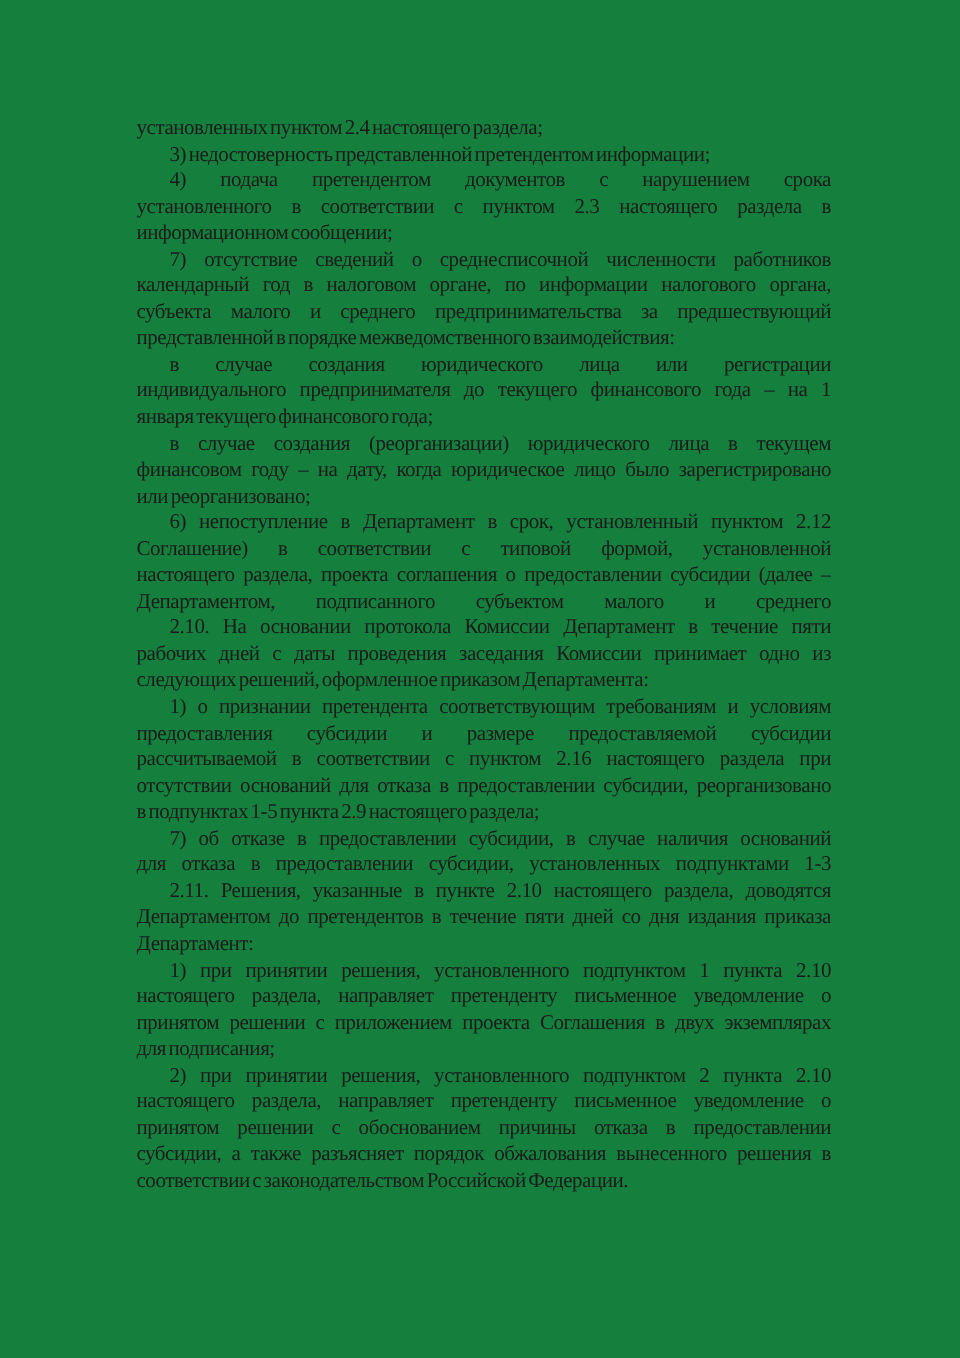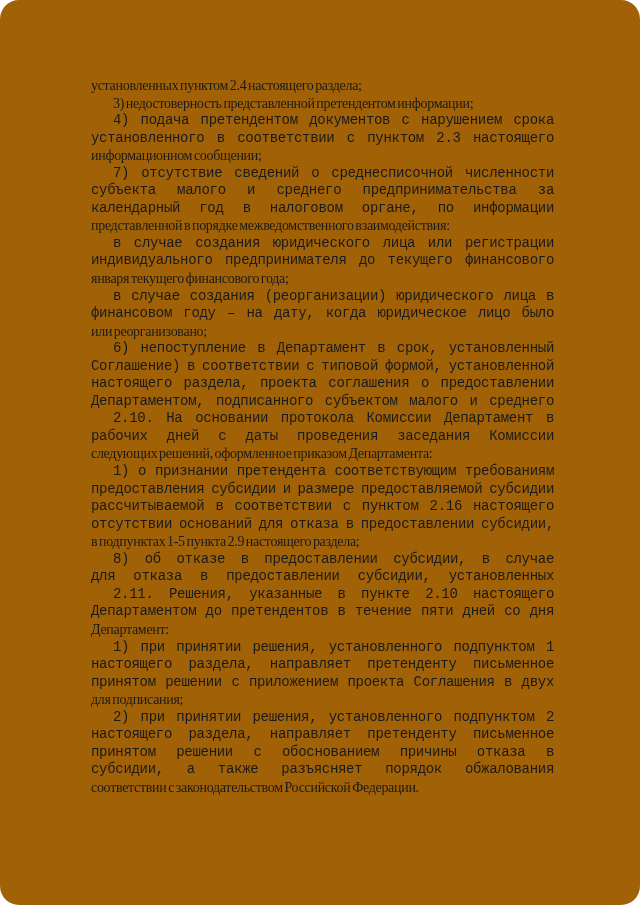--- a/index.html
+++ b/index.html
@@ -4,23 +4,22 @@
 <style>
   html, body {
     margin: 0;
     padding: 0;
     background: #ffffff;
   }
   .page {
     position: relative;
     width: 640px;
     height: 905px;
-    background: #a16207;
+    background: #15803d;
     overflow: hidden;
-    border-radius: 19px;
   }
   .textblock {
     position: absolute;
     left: 91px;
     top: 77px;
     width: 463px;
     font-family: "Liberation Serif", "DejaVu Serif", serif;
     font-size: 14px;
     line-height: 17.55px;
     letter-spacing: -0.3px;
@@ -30,61 +29,60 @@
   .ln {
     height: 17.55px;
     overflow: hidden;
     text-align: left;
     white-space: normal;
   }
   
   .j {
     text-align: justify;
     text-align-last: justify;
-    font-family: Liberation Mono, monospace;
     -moz-text-align-last: justify;
   }
   
   .ind {
     text-indent: 22px;
   }
 </style>
 </head>
 <body>
 
 <div class="page">
   <div class="textblock">
     <div class="ln">установленных пунктом 2.4 настоящего раздела;</div>
     <div class="ln ind">3) недостоверность представленной претендентом информации;</div>
     <div class="ln ind j">4) подача претендентом документов с нарушением срока</div>
     <div class="ln j">установленного в соответствии с пунктом 2.3 настоящего раздела в</div>
     <div class="ln">информационном сообщении;</div>
     <div class="ln ind j">7) отсутствие сведений о среднесписочной численности работников</div>
+    <div class="ln j">календарный год в налоговом органе, по информации налогового органа,</div>
     <div class="ln j">субъекта малого и среднего предпринимательства за предшествующий</div>
-    <div class="ln j">календарный год в налоговом органе, по информации налогового органа,</div>
     <div class="ln">представленной в порядке межведомственного взаимодействия:</div>
     <div class="ln ind j">в случае создания юридического лица или регистрации</div>
     <div class="ln j">индивидуального предпринимателя до текущего финансового года – на 1</div>
     <div class="ln">января текущего финансового года;</div>
     <div class="ln ind j">в случае создания (реорганизации) юридического лица в текущем</div>
     <div class="ln j">финансовом году – на дату, когда юридическое лицо было зарегистрировано</div>
     <div class="ln">или реорганизовано;</div>
     <div class="ln ind j">6) непоступление в Департамент в срок, установленный пунктом 2.12</div>
     <div class="ln j">Соглашение) в соответствии с типовой формой, установленной</div>
     <div class="ln j">настоящего раздела, проекта соглашения о предоставлении субсидии (далее –</div>
     <div class="ln j">Департаментом, подписанного субъектом малого и среднего</div>
     <div class="ln ind j">2.10. На основании протокола Комиссии Департамент в течение пяти</div>
     <div class="ln j">рабочих дней с даты проведения заседания Комиссии принимает одно из</div>
     <div class="ln">следующих решений, оформленное приказом Департамента:</div>
     <div class="ln ind j">1) о признании претендента соответствующим требованиям и условиям</div>
     <div class="ln j">предоставления субсидии и размере предоставляемой субсидии</div>
     <div class="ln j">рассчитываемой в соответствии с пунктом 2.16 настоящего раздела при</div>
     <div class="ln j">отсутствии оснований для отказа в предоставлении субсидии, реорганизовано</div>
     <div class="ln">в подпунктах 1-5 пункта 2.9 настоящего раздела;</div>
-    <div class="ln ind j">8) об отказе в предоставлении субсидии, в случае наличия оснований</div>
+    <div class="ln ind j">7) об отказе в предоставлении субсидии, в случае наличия оснований</div>
     <div class="ln j">для отказа в предоставлении субсидии, установленных подпунктами 1-3</div>
     <div class="ln ind j">2.11. Решения, указанные в пункте 2.10 настоящего раздела, доводятся</div>
     <div class="ln j">Департаментом до претендентов в течение пяти дней со дня издания приказа</div>
     <div class="ln">Департамент:</div>
     <div class="ln ind j">1) при принятии решения, установленного подпунктом 1 пункта 2.10</div>
     <div class="ln j">настоящего раздела, направляет претенденту письменное уведомление о</div>
     <div class="ln j">принятом решении с приложением проекта Соглашения в двух экземплярах</div>
     <div class="ln">для подписания;</div>
     <div class="ln ind j">2) при принятии решения, установленного подпунктом 2 пункта 2.10</div>
     <div class="ln j">настоящего раздела, направляет претенденту письменное уведомление о</div>

